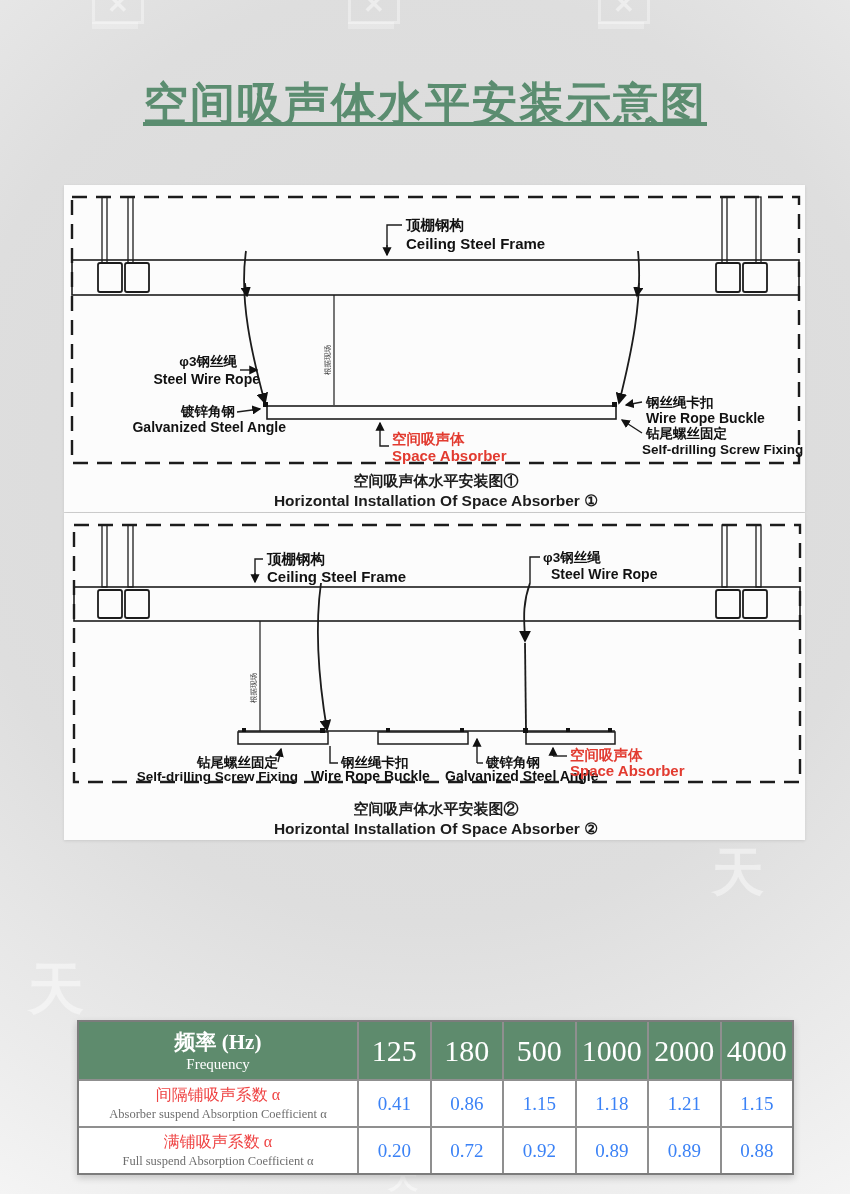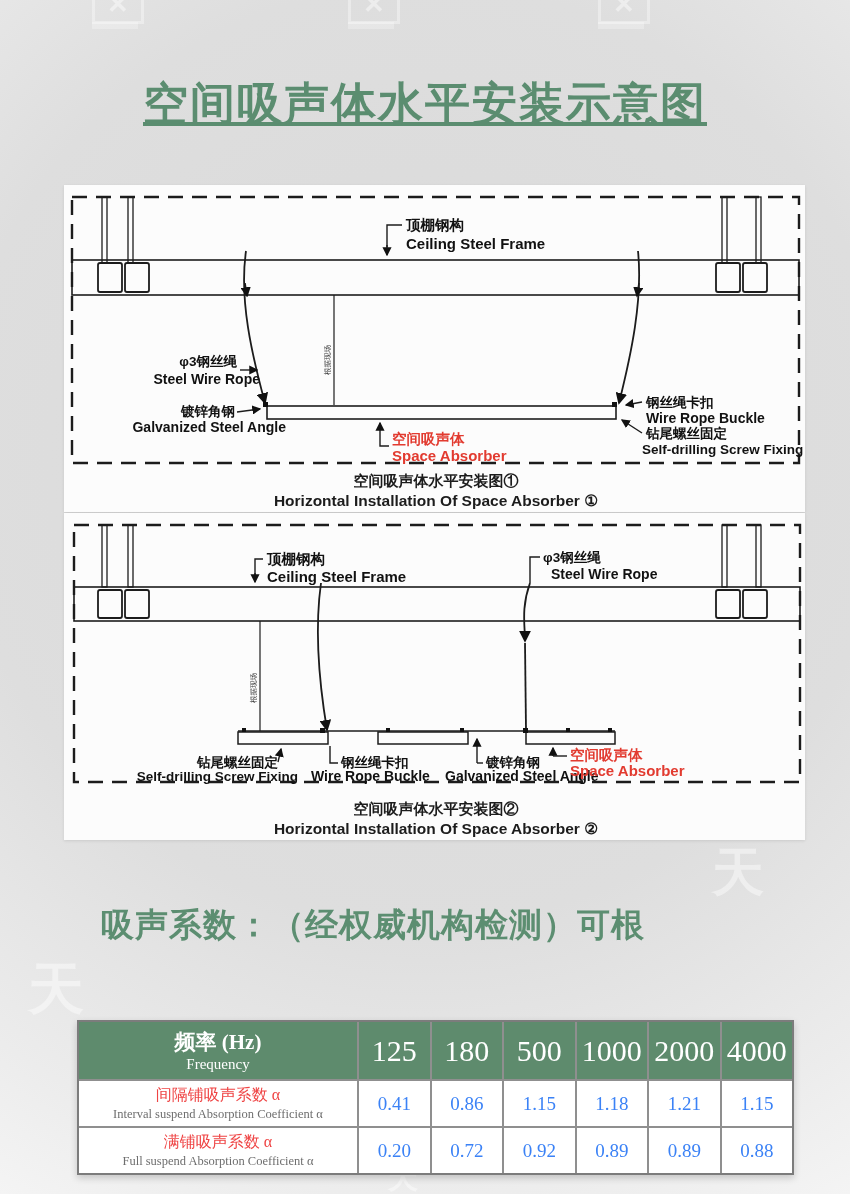--- a/index.html
+++ b/index.html
@@ -219,37 +219,36 @@
       <path d="M 489,243 L 489,235" class="ln" stroke-width="1.4" marker-end="url(#arr2)"></path>
       <polyline points="489,243 503,243" class="ln" stroke-width="1.4"></polyline>
       <text x="506" y="247" class="zh-lab red" style="font-size:14.5px">空间吸声体</text>
       <text x="506" y="263" class="en-lab red" style="font-size:15px">Space Absorber</text>
 
       <text x="372" y="301" text-anchor="middle" class="cap-zh">空间吸声体水平安装图②</text>
       <text x="372" y="321" text-anchor="middle" class="cap-en">Horizontal Installation Of Space Absorber ②</text>
     </svg>
   </div>
 
-  <div class="note-line" id="note1">吸声系数：（经权威机构检测）可根</div>
 
   <div id="coef-table">
     <div class="cell head">
       <div class="hz-zh">频率 (Hz)</div>
       <div class="hz-en">Frequency</div>
     </div>
     <div class="cell head freq">125</div>
     <div class="cell head freq">180</div>
     <div class="cell head freq">500</div>
     <div class="cell head freq">1000</div>
     <div class="cell head freq">2000</div>
     <div class="cell head freq">4000</div>
 
     <div class="cell">
       <div class="row-zh">间隔铺吸声系数 α</div>
-      <div class="row-en">Interval suspend Absorption Coefficient α</div>
+      <div class="row-en">Absorber suspend Absorption Coefficient α</div>
     </div>
     <div class="cell val">0.41</div>
     <div class="cell val">0.86</div>
     <div class="cell val">1.15</div>
     <div class="cell val">1.18</div>
     <div class="cell val">1.21</div>
     <div class="cell val">1.15</div>
 
     <div class="cell">
       <div class="row-zh">满铺吸声系数 α</div>

